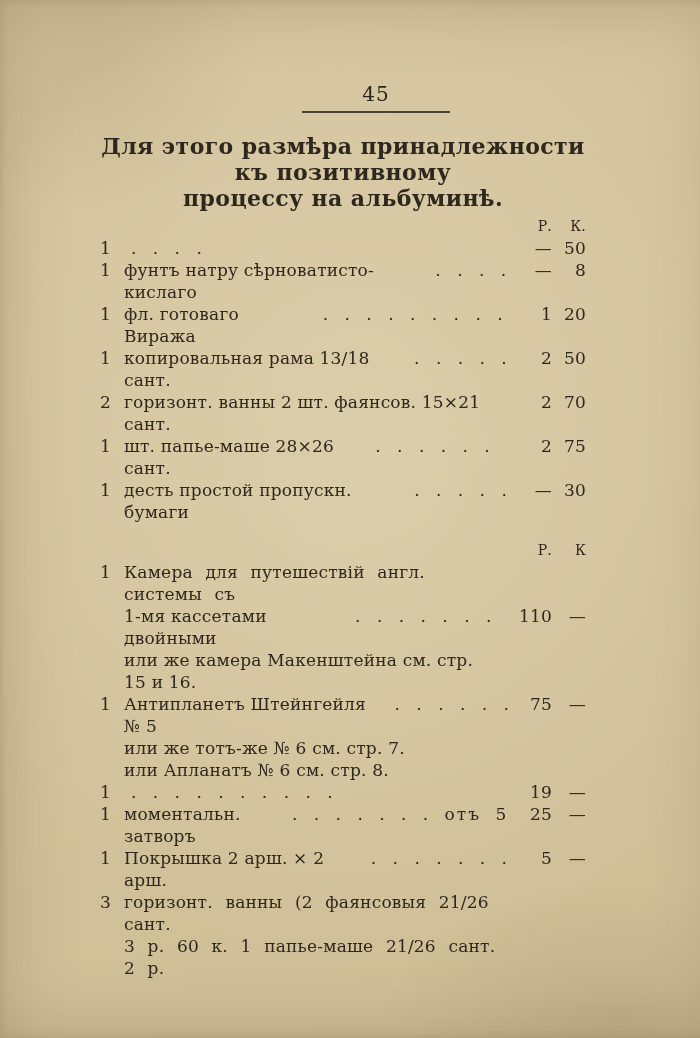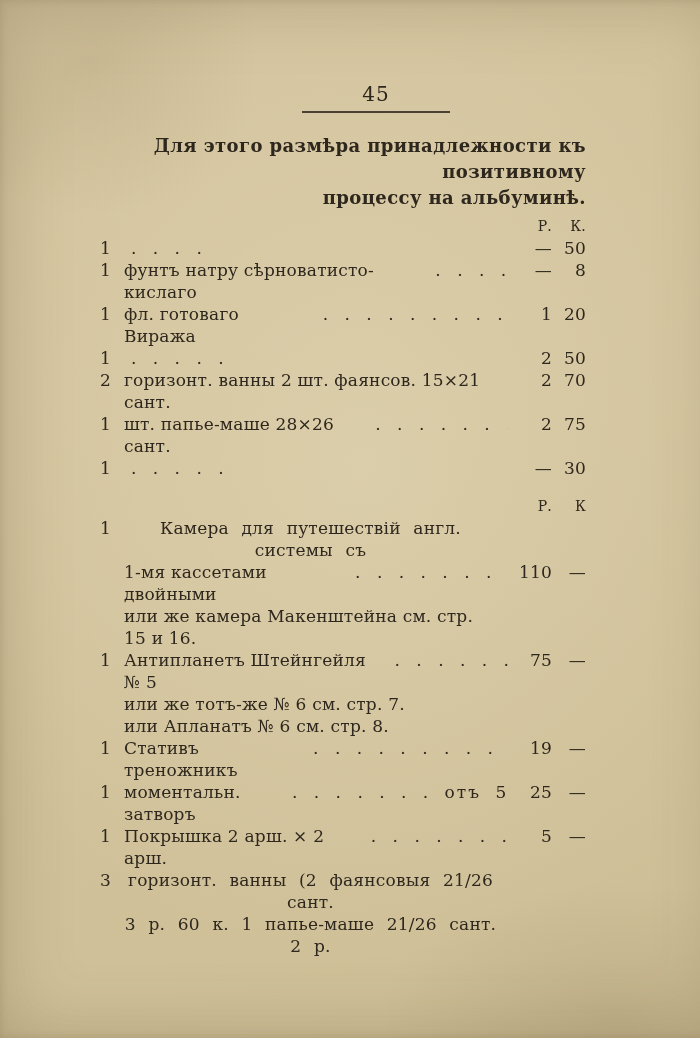--- a/index.html
+++ b/index.html
@@ -29,40 +29,40 @@
   .pagenum{
     display:inline-block;
     min-width:148px;
     font-size:20px;
     letter-spacing:1px;
     padding-bottom:5px;
     border-bottom:2px solid var(--rule);
   }
   .content{ padding:20px 140px 0 74px; }
   .heading{
-    text-align:right;
+    text-align:center;
     font-weight:bold;
-    font-size:18px;
+    font-size:22px;
     line-height:26px;
     letter-spacing:0.4px;
     margin-bottom:6px;
   }
   .section{ margin-bottom:18px; }
   .row{
     display:flex;
     align-items:baseline;
     font-size:17px;
     line-height:22px;
     letter-spacing:0.2px;
   }
   .colhead{ font-size:14px; line-height:18px; margin-bottom:2px; }
   .collabel{ font-weight:normal; }
   .q{ flex:0 0 24px; }
   .t{ white-space:pre-wrap; }
-  .t.wide{ word-spacing:7px;text-align:center; }
+  .t.wide{ word-spacing:7px; }
   .dots{
     flex:1 1 auto;
     overflow:hidden;
     white-space:nowrap;
     padding:0 4px 0 7px;
     letter-spacing:2px;
     word-spacing:7px;
   }
   .r{ flex:0 0 44px; text-align:right; }
   .k{ flex:0 0 34px; text-align:right; }
@@ -101,40 +101,42 @@
         </div>
         <div class="row">
           <span class="q">1</span>
           <span class="t">фл. готоваго Виража</span>
           <span class="dots">. . . . . . . . .</span>
           <span class="r">1</span>
           <span class="k">20</span>
         </div>
         <div class="row">
           <span class="q">1</span>
+          <span class="t">копировальная рама 13/18 сант.</span>
           <span class="dots">. . . . .</span>
           <span class="r">2</span>
           <span class="k">50</span>
         </div>
         <div class="row">
           <span class="q">2</span>
           <span class="t">горизонт. ванны 2 шт. фаянсов. 15×21 сант.</span>
           <span class="dots"></span>
           <span class="r">2</span>
           <span class="k">70</span>
         </div>
         <div class="row">
           <span class="q">1</span>
           <span class="t">шт. папье-маше 28×26 сант.</span>
           <span class="dots">. . . . . . .</span>
           <span class="r">2</span>
           <span class="k">75</span>
         </div>
         <div class="row">
           <span class="q">1</span>
+          <span class="t">десть простой пропускн. бумаги</span>
           <span class="dots">. . . . .</span>
           <span class="r">—</span>
           <span class="k">30</span>
         </div>
       </section>
       <section class="section">
         <div class="heading">
         </div>
         <div class="row colhead">
           <span class="q"></span>
@@ -179,21 +181,20 @@
         </div>
         <div class="row">
           <span class="q"></span>
           <span class="t">или Апланатъ № 6 см. стр. 8.</span>
           <span class="dots"></span>
           <span class="r"></span>
           <span class="k"></span>
         </div>
         <div class="row">
           <span class="q">1</span>
-          <span class="t">Стативъ треножникъ</span>
           <span class="dots">. . . . . . . . . .</span>
           <span class="r">19</span>
           <span class="k">—</span>
         </div>
         <div class="row">
           <span class="q">1</span>
           <span class="t">моментальн. затворъ</span>
           <span class="dots">. . . . . . . отъ 5 до</span>
           <span class="r">25</span>
           <span class="k">—</span>

